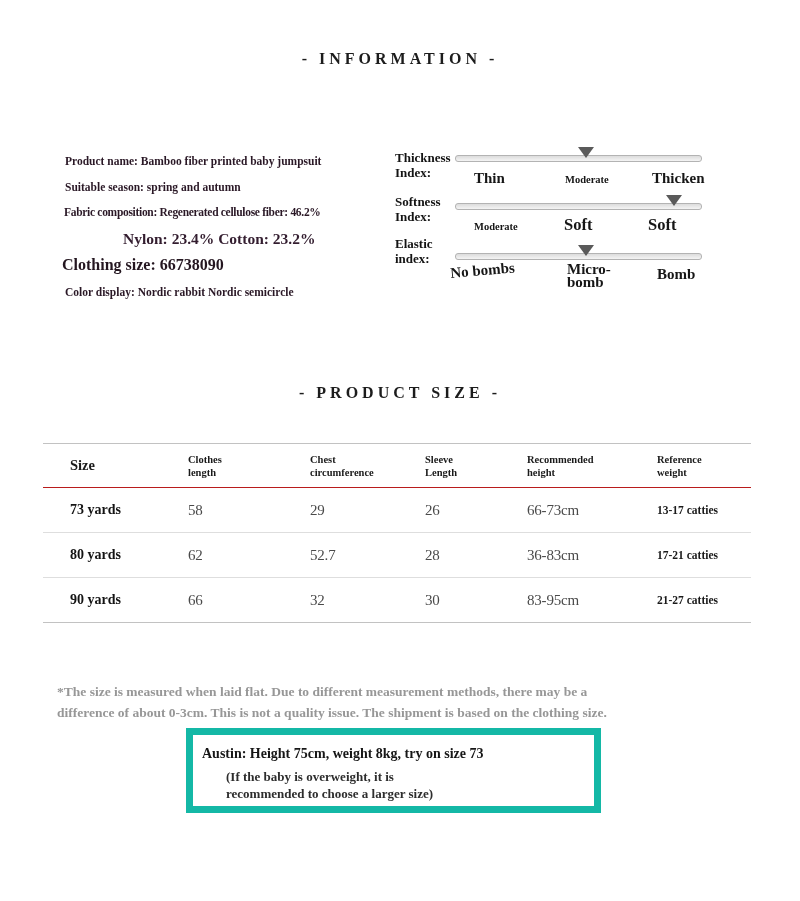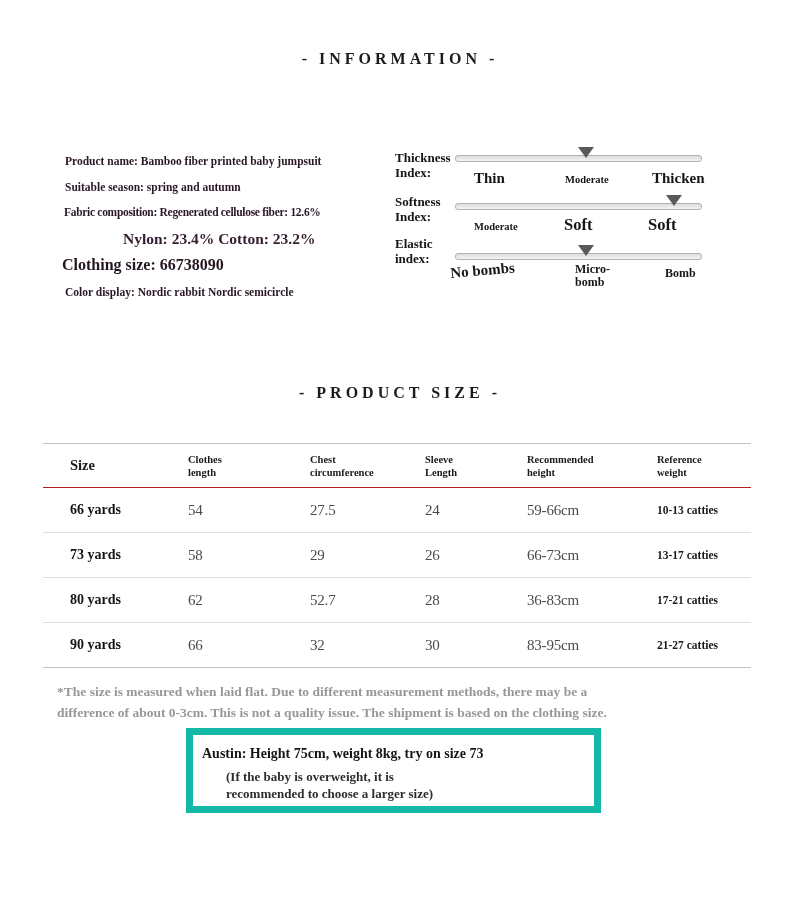--- a/index.html
+++ b/index.html
@@ -36,21 +36,21 @@
     border-left:8px solid transparent;border-right:8px solid transparent;
     border-top:11px solid #5a5a5a;
   }
 
   
   .opt-row{position:absolute;left:455px;width:252px;height:34px;}
   .opt{position:absolute;font-weight:bold;color:#161616;white-space:nowrap;}
   .o-lg{font-size:15px;}
   .o-xl{font-size:16.5px;}
   .o-sm{font-size:10.5px;}
-  .o-md{font-size:12px;margin-left:8px;}
+  .o-md{font-size:15px;}
   .o-rot{transform:rotate(-5deg);transform-origin:left bottom;}
   .o-wrap{white-space:normal;width:54px;line-height:13px;}
 
   
   .ptable{position:absolute;left:43px;top:443px;width:708px;border-top:1px solid #c2c2c2;border-bottom:1px solid #c2c2c2;}
   .trow{display:grid;grid-template-columns:145px 122px 115px 102px 130px 94px;align-items:center;}
   .thead{height:43px;border-bottom:1px solid #b91c1c;}
   .tbody-row{height:44px;}
   .tbody-row + .tbody-row{border-top:1px solid #dedede;}
   .cell{text-align:left;}
@@ -72,21 +72,21 @@
 </style>
 </head>
 <body>
 
 <div class="canvas">
 
   <div class="sec-title" style="top:50px;">-  INFORMATION  -</div>
 
   <div class="info-line i-sm" style="left:65px;top:155px;">Product name: Bamboo fiber printed baby jumpsuit</div>
   <div class="info-line i-sm" style="left:65px;top:181px;">Suitable season: spring and autumn</div>
-  <div class="info-line i-cond" style="left:64px;top:206px;">Fabric composition: Regenerated cellulose fiber: 12.6%</div>
+  <div class="info-line i-cond" style="left:64px;top:206px;">Fabric composition: Regenerated cellulose fiber: 46.2%</div>
   <div class="info-line i-lg" style="left:123px;top:230px;">Nylon: 23.4% Cotton: 23.2%</div>
   <div class="info-line i-xl" style="left:62px;top:256px;">Clothing size: 66738090</div>
   <div class="info-line i-sm" style="left:65px;top:286px;">Color display: Nordic rabbit Nordic semicircle</div>
 
   <div class="idx-label" style="top:150px;">Thickness Index:</div>
   <div class="idx-label" style="top:194px;">Softness Index:</div>
   <div class="idx-label" style="top:236px;">Elastic index:</div>
 
   <div class="bar" style="top:155px;">
     <span class="marker" style="left: 53%;"></span>
@@ -130,28 +130,20 @@
           <span class="hw w52">Sleeve Length</span>
         </div>
       <div class="cell c-h">
           <span class="hw w92">Recommended height</span>
         </div>
       <div class="cell c-h">
           <span class="hw w70">Reference weight</span>
         </div>
     </div>
 
-    <div class="trow tbody-row">
-      <div class="cell c-size">66 yards</div>
-      <div class="cell c-num">54</div>
-      <div class="cell c-num">27.5</div>
-      <div class="cell c-num">24</div>
-      <div class="cell c-num">59-66cm</div>
-      <div class="cell c-wt">10-13 catties</div>
-    </div>
 
     <div class="trow tbody-row">
       <div class="cell c-size">73 yards</div>
       <div class="cell c-num">58</div>
       <div class="cell c-num">29</div>
       <div class="cell c-num">26</div>
       <div class="cell c-num">66-73cm</div>
       <div class="cell c-wt">13-17 catties</div>
     </div>
 

